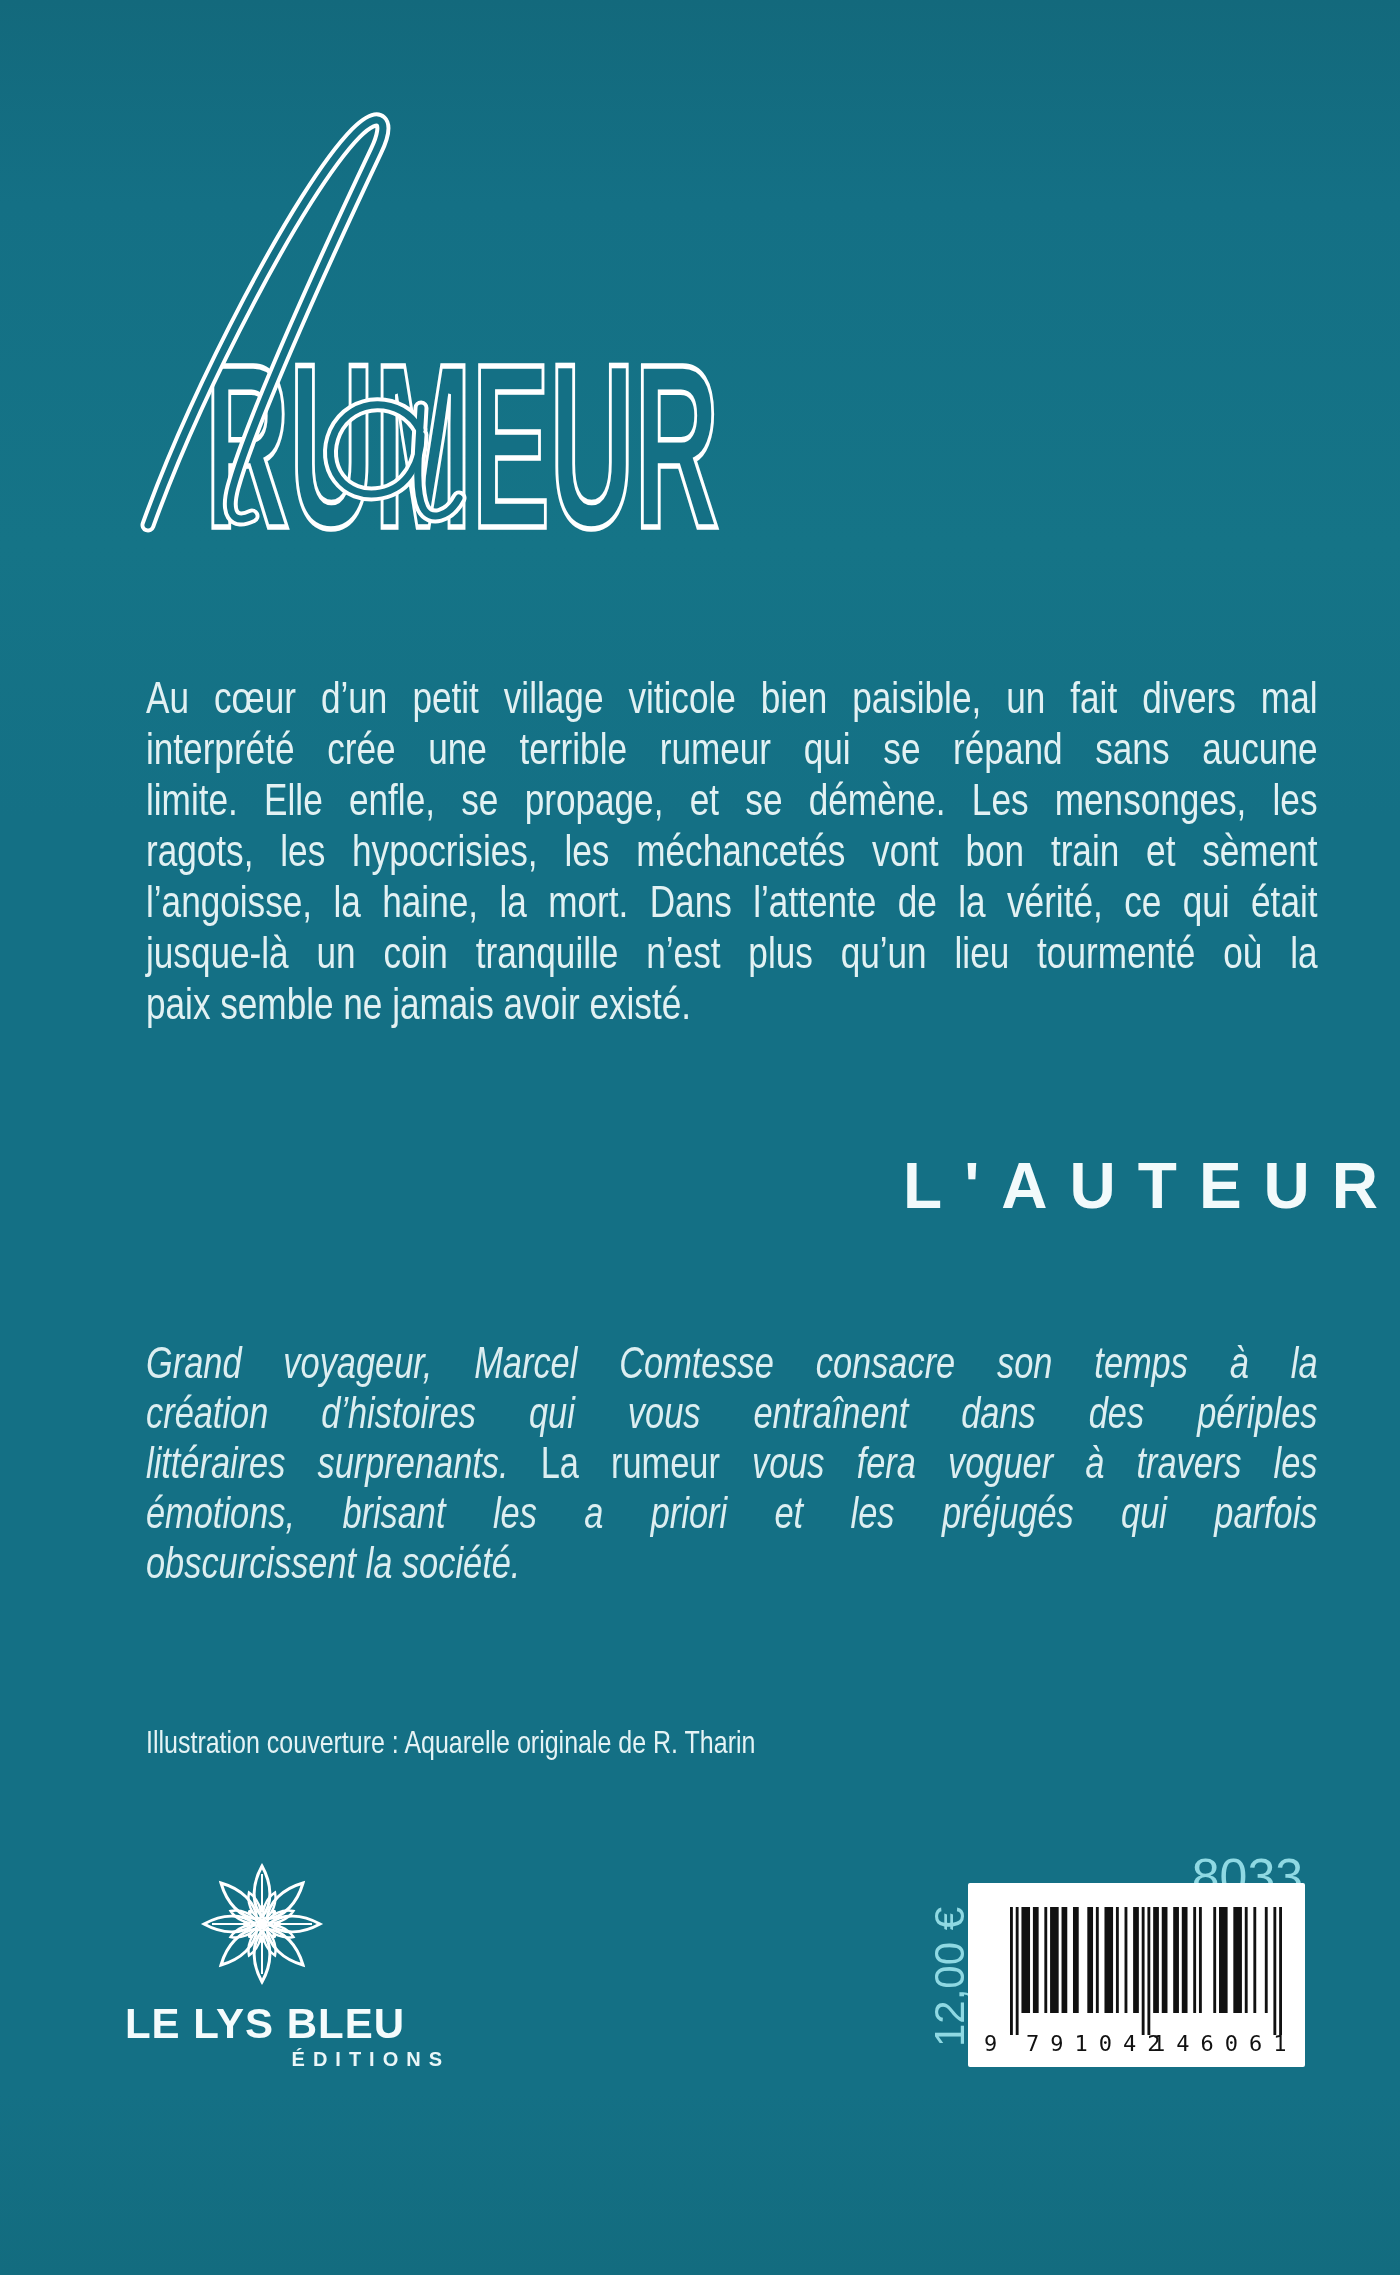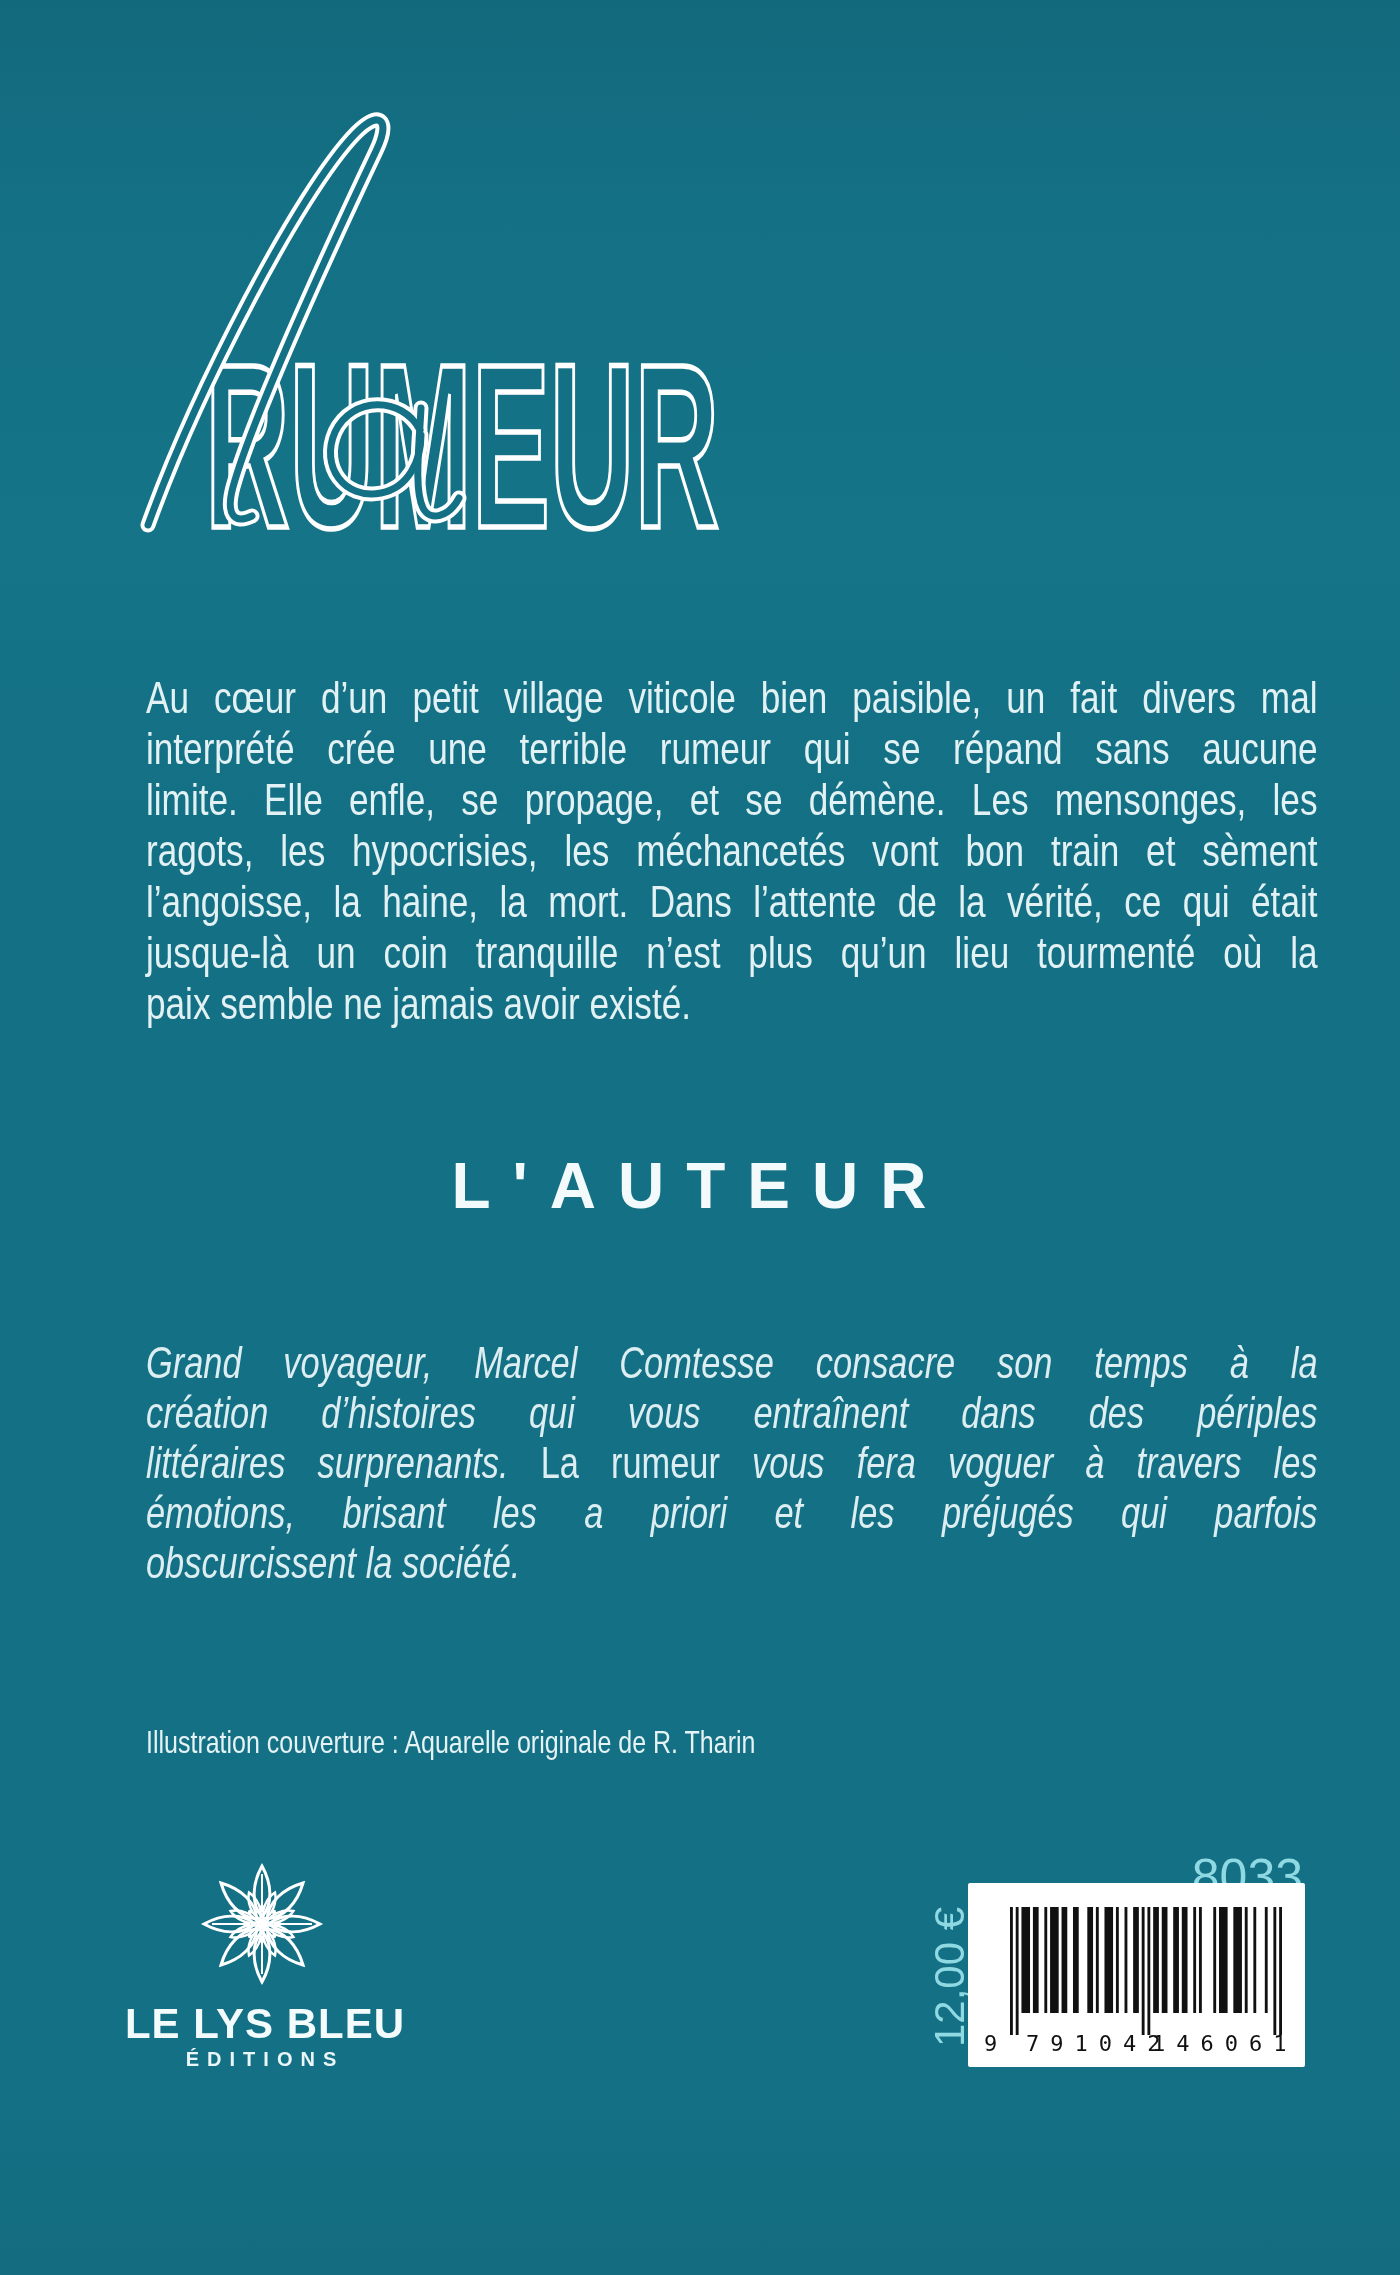--- a/index.html
+++ b/index.html
@@ -8,28 +8,28 @@
         font-family:"Liberation Sans",sans-serif;}
   
   .title-svg{position:absolute;left:0;top:0;}
   
   .condense{position:absolute;width:1500px;transform:scaleX(0.781);transform-origin:0 0;}
   .synopsis{left:146px;top:672px;color:#e2f1f3;font-size:45px;line-height:51px;}
   .jline{text-align:justify;text-align-last:justify;white-space:normal;}
   .jline.last{text-align-last:left;}
   .bio-block{left:146px;top:1338px;color:#dceef1;font-size:44px;line-height:50px;font-style:italic;}
   .bio-block .roman{font-style:normal;}
-  .author-heading{position:absolute;left:0;top:1149px;width:1400px;text-align:center;
+  .author-heading{position:absolute;left:0;top:1149px;width:1400px;text-align:right;
       color:#f2fafb;font-size:64px;font-weight:700;letter-spacing:22px;}
   .credit{left:146px;top:1722px;color:#e5f3f5;font-size:32px;line-height:40px;}
   
   .flower{position:absolute;left:196px;top:1862px;}
   .pub-name{position:absolute;left:80px;top:2000px;width:370px;text-align:center;
       color:#f4fbfc;font-size:42px;font-weight:700;letter-spacing:1px;}
-  .pub-sub{position:absolute;left:80px;top:2048px;width:370px;text-align:center;
+  .pub-sub{position:absolute;left:80px;top:2048px;width:370px;text-align:right;
       color:#eaf6f8;font-size:20px;font-weight:700;letter-spacing:8px;}
   
   .price{position:absolute;left:845px;top:1955px;width:210px;height:44px;line-height:44px;
       text-align:center;transform:rotate(-90deg);color:#8fd9e3;font-size:42px;}
   .corner-code{position:absolute;left:1160px;top:1848px;width:143px;text-align:right;
       color:#8fd9e3;font-size:50px;}
   .barcode-box{position:absolute;left:968px;top:1883px;width:337px;height:184px;background:#ffffff;border-radius:2px;}
   .barcode-bars{position:absolute;left:42px;top:24px;}
   .barcode-digits{position:absolute;left:0;top:148px;width:100%;height:30px;color:#111;
       font-family:"DejaVu Sans Mono",monospace;font-size:22px;}

